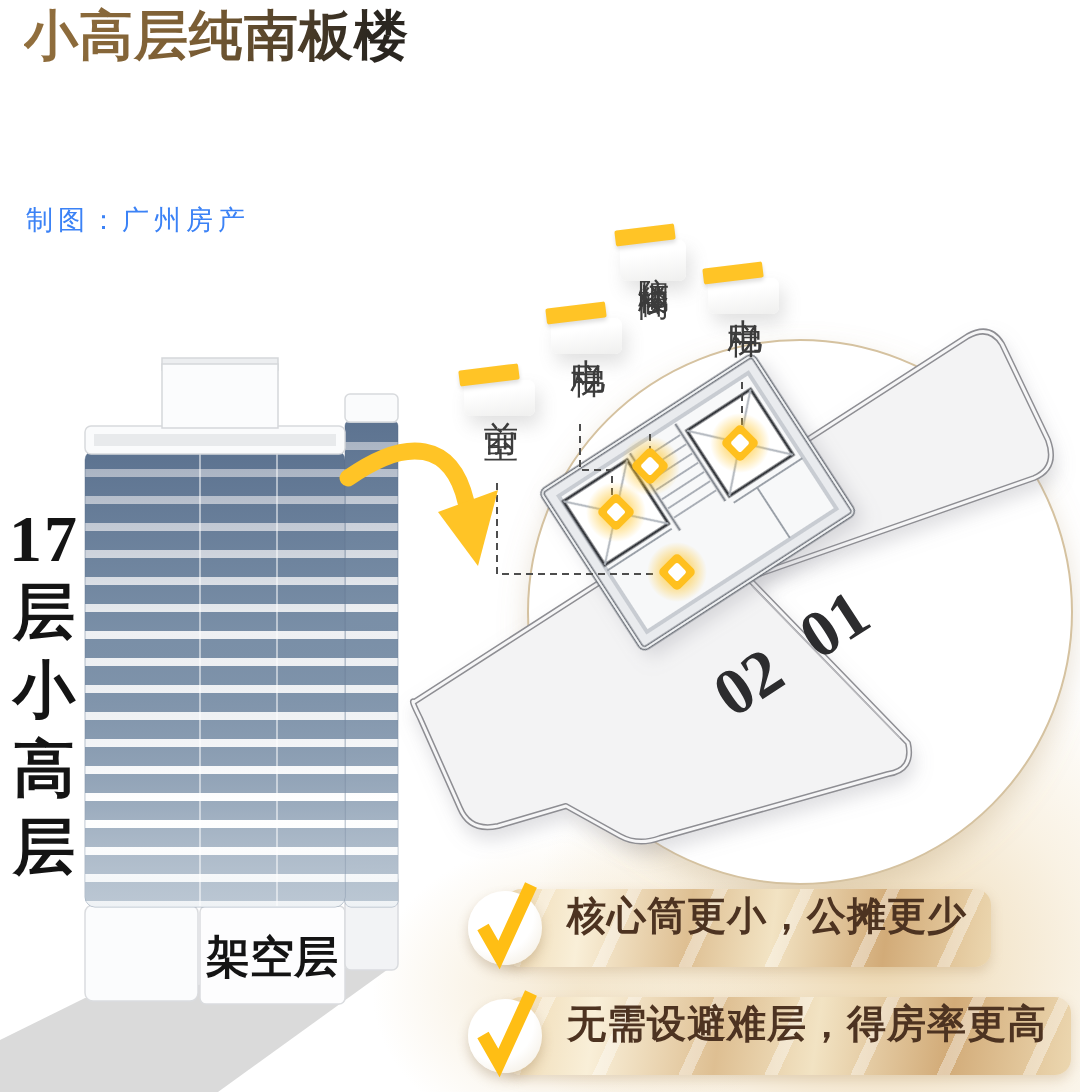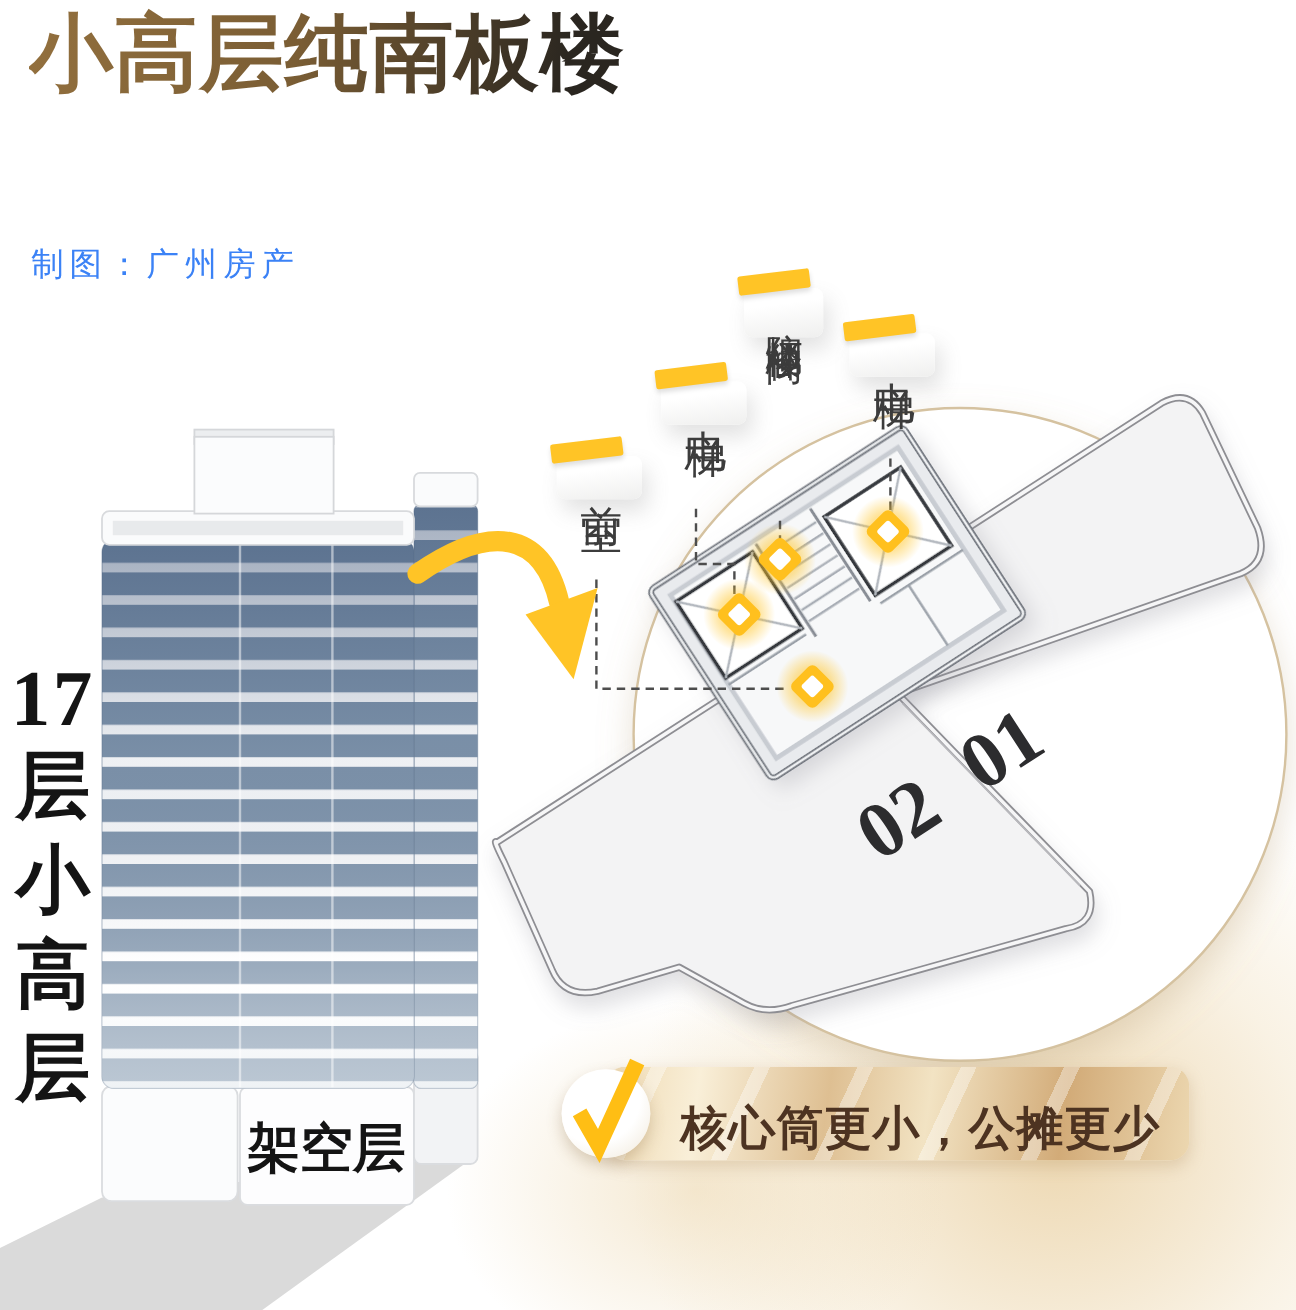--- a/index.html
+++ b/index.html
@@ -6,29 +6,29 @@
   .canvas{position:relative;width:1080px;height:1092px;background:#ffffff;overflow:hidden;
           font-family:"Liberation Sans",sans-serif;}
   
   .haze{position:absolute;right:-150px;bottom:-190px;width:700px;height:640px;z-index:1;
         background:radial-gradient(ellipse at center,rgba(233,207,160,0.8) 0%,rgba(242,226,195,0.45) 42%,rgba(255,255,255,0) 72%);}
   .haze2{position:absolute;right:290px;bottom:-60px;width:420px;height:320px;z-index:1;
         background:radial-gradient(ellipse at center,rgba(236,214,172,0.55) 0%,rgba(255,255,255,0) 70%);}
 
   
   .title{position:absolute;left:24px;top:6px;z-index:6;font-family:"Liberation Serif",serif;
-         font-weight:bold;font-size:70px;line-height:1.14;letter-spacing:1px;}
+         font-weight:bold;font-size:54px;line-height:1.14;letter-spacing:1px;}
   .title-line{background-clip:text;-webkit-background-clip:text;color:transparent;-webkit-text-fill-color:transparent;}
   .title-line1{background-image:linear-gradient(100deg,#93703e 0%,#7a5d34 45%,#2a2620 90%);}
   .title-line2{background-image:linear-gradient(100deg,#5f4a2a 0%,#2b2620 38%,#141414 62%);}
   .credit{position:absolute;left:26px;top:202px;z-index:6;font-size:27px;color:#3b82f6;letter-spacing:5px;}
 
   
   .floors-label{position:absolute;left:4px;top:504px;width:80px;z-index:4;text-align:center;
-                font-family:"Liberation Serif",serif;font-weight:bold;color:#141414;margin-top:44px;}
+                font-family:"Liberation Serif",serif;font-weight:bold;color:#141414;}
   .floors-label .num{font-size:66px;line-height:1.05;letter-spacing:2px;}
   .floors-label .ch{font-size:62px;line-height:1.26;}
 
   
   .building-svg{position:absolute;left:0;top:350px;width:470px;height:742px;z-index:2;}
   .plan-svg{position:absolute;left:0;top:0;width:1080px;height:1092px;z-index:3;}
 
   
   .tag{position:absolute;z-index:4;}
   .tag-card{position:relative;background:linear-gradient(172deg,#ffffff 35%,#efefee 100%);
@@ -36,21 +36,21 @@
             writing-mode:vertical-rl;text-orientation:upright;
             font-family:"Liberation Serif",serif;color:#3c3c3c;
             padding:13px 12px;letter-spacing:5px;}
   .tag-2{font-size:35px;}
   .tag-5{font-size:31px;letter-spacing:3px;}
   .tag-tape{position:absolute;top:-13px;left:-5px;width:60px;height:16px;background:#FFC426;
             transform:rotate(-7deg);border-radius:2px;box-shadow:0 3px 4px rgba(0,0,0,0.13);z-index:5;}
 
   
   .benefit{position:absolute;z-index:5;}
-  .benefit-pill{position:relative;height:78px;border-radius:16px;display:flex;align-items:flex-end;
+  .benefit-pill{position:relative;height:78px;border-radius:16px;display:flex;align-items:flex-start;
        padding:0 24px 0 62px;font-size:39px;font-weight:bold;color:#4d3321;letter-spacing:1px;
        background:
          repeating-linear-gradient(115deg,rgba(255,255,255,0) 0 34px,rgba(255,255,255,0.38) 34px 46px,rgba(255,255,255,0) 46px 78px),
          linear-gradient(98deg,#eed8b0 0%,#f9efd8 16%,#debf92 38%,#f2e3c3 55%,#d2ab78 78%,#ecd7b0 100%);
        box-shadow:0 5px 12px rgba(175,140,95,0.28);}
   .benefit-badge{position:absolute;left:-37px;top:2px;width:74px;height:74px;border-radius:50%;
        background:radial-gradient(circle at 38% 32%,#ffffff 55%,#efe7d7 100%);
        box-shadow:0 6px 12px rgba(140,110,70,0.30);}
   .benefit-badge svg{position:absolute;left:5px;top:-18px;overflow:visible;}
 </style>
@@ -216,19 +216,29 @@
   <div class="benefit" style="left:505px;top:889px;">
     <div class="benefit-pill">
       <div class="benefit-badge">
         <svg width="64" height="94" viewBox="0 0 64 94">
           <polyline points="10,54 26,82 58,12" fill="none" stroke="#FFBE14" stroke-width="13"></polyline>
         </svg>
       </div>
       <span>核心筒更小，公摊更少</span>
     </div>
   </div>
+  <div class="benefit" style="left:505px;top:997px;">
+    <div class="benefit-pill">
+      <div class="benefit-badge">
+        <svg width="64" height="94" viewBox="0 0 64 94">
+          <polyline points="10,54 26,82 58,12" fill="none" stroke="#FFBE14" stroke-width="13"></polyline>
+        </svg>
+      </div>
+      <span>无需设避难层，得房率更高</span>
+    </div>
+  </div>
 
   <div class="title">
     <div class="title-line title-line1">小高层纯南板楼</div>
   </div>
   <div class="credit">制图：广州房产</div>
 
 </div>
 
 </body></html>

